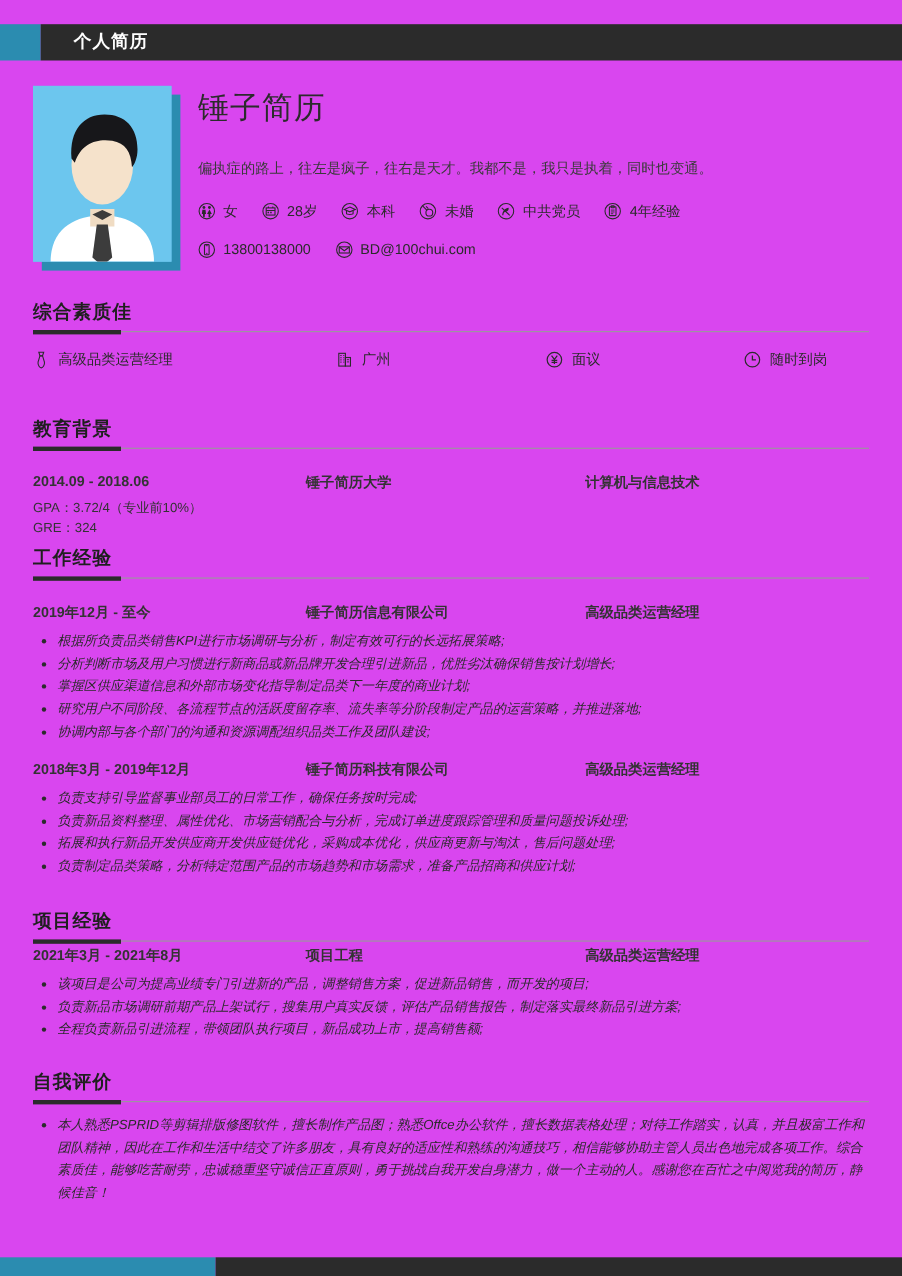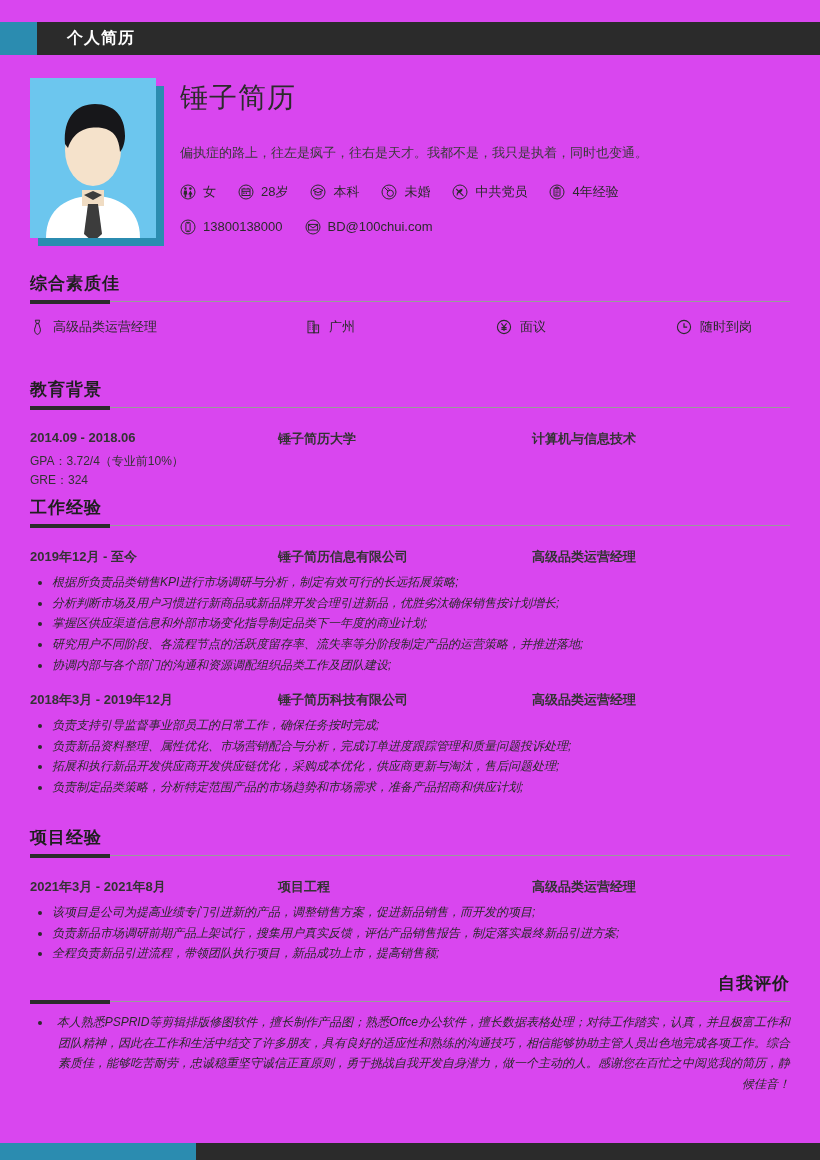--- a/index.html
+++ b/index.html
@@ -298,35 +298,35 @@
       </ul>
     </div>
   </div>
 
   <div class="section" style="top:826px;">
     <div class="sec-head">
       <span class="sec-title">项目经验</span>
       <span class="sec-rule-thin"></span>
       <span class="sec-rule-thick" style="width:80px;"></span>
     </div>
-    <div style="margin-top:18px;">
+    <div style="">
       <div class="cols">
         <span class="col-a">2021年3月 - 2021年8月</span>
         <span class="col-b">项目工程</span>
         <span class="col-c">高级品类运营经理</span>
       </div>
       <ul class="bullets">
         <li>该项目是公司为提高业绩专门引进新的产品，调整销售方案，促进新品销售，而开发的项目;</li>
         <li>负责新品市场调研前期产品上架试行，搜集用户真实反馈，评估产品销售报告，制定落实最终新品引进方案;</li>
         <li>全程负责新品引进流程，带领团队执行项目，新品成功上市，提高销售额;</li>
       </ul>
     </div>
   </div>
 
-  <div class="section" style="top:972px;text-align:right;">
+  <div class="section" style="top:972px;">
     <div class="sec-head">
       <span class="sec-title">自我评价</span>
       <span class="sec-rule-thin"></span>
       <span class="sec-rule-thick" style="width:80px;"></span>
     </div>
     <ul class="bullets evalbox">
       <li>本人熟悉PSPRID等剪辑排版修图软件，擅长制作产品图；熟悉Offce办公软件，擅长数据表格处理；对待工作踏实，认真，并且极富工作和团队精神，因此在工作和生活中结交了许多朋友，具有良好的适应性和熟练的沟通技巧，相信能够协助主管人员出色地完成各项工作。综合素质佳，能够吃苦耐劳，忠诚稳重坚守诚信正直原则，勇于挑战自我开发自身潜力，做一个主动的人。感谢您在百忙之中阅览我的简历，静候佳音！</li>
     </ul>
   </div>
 

